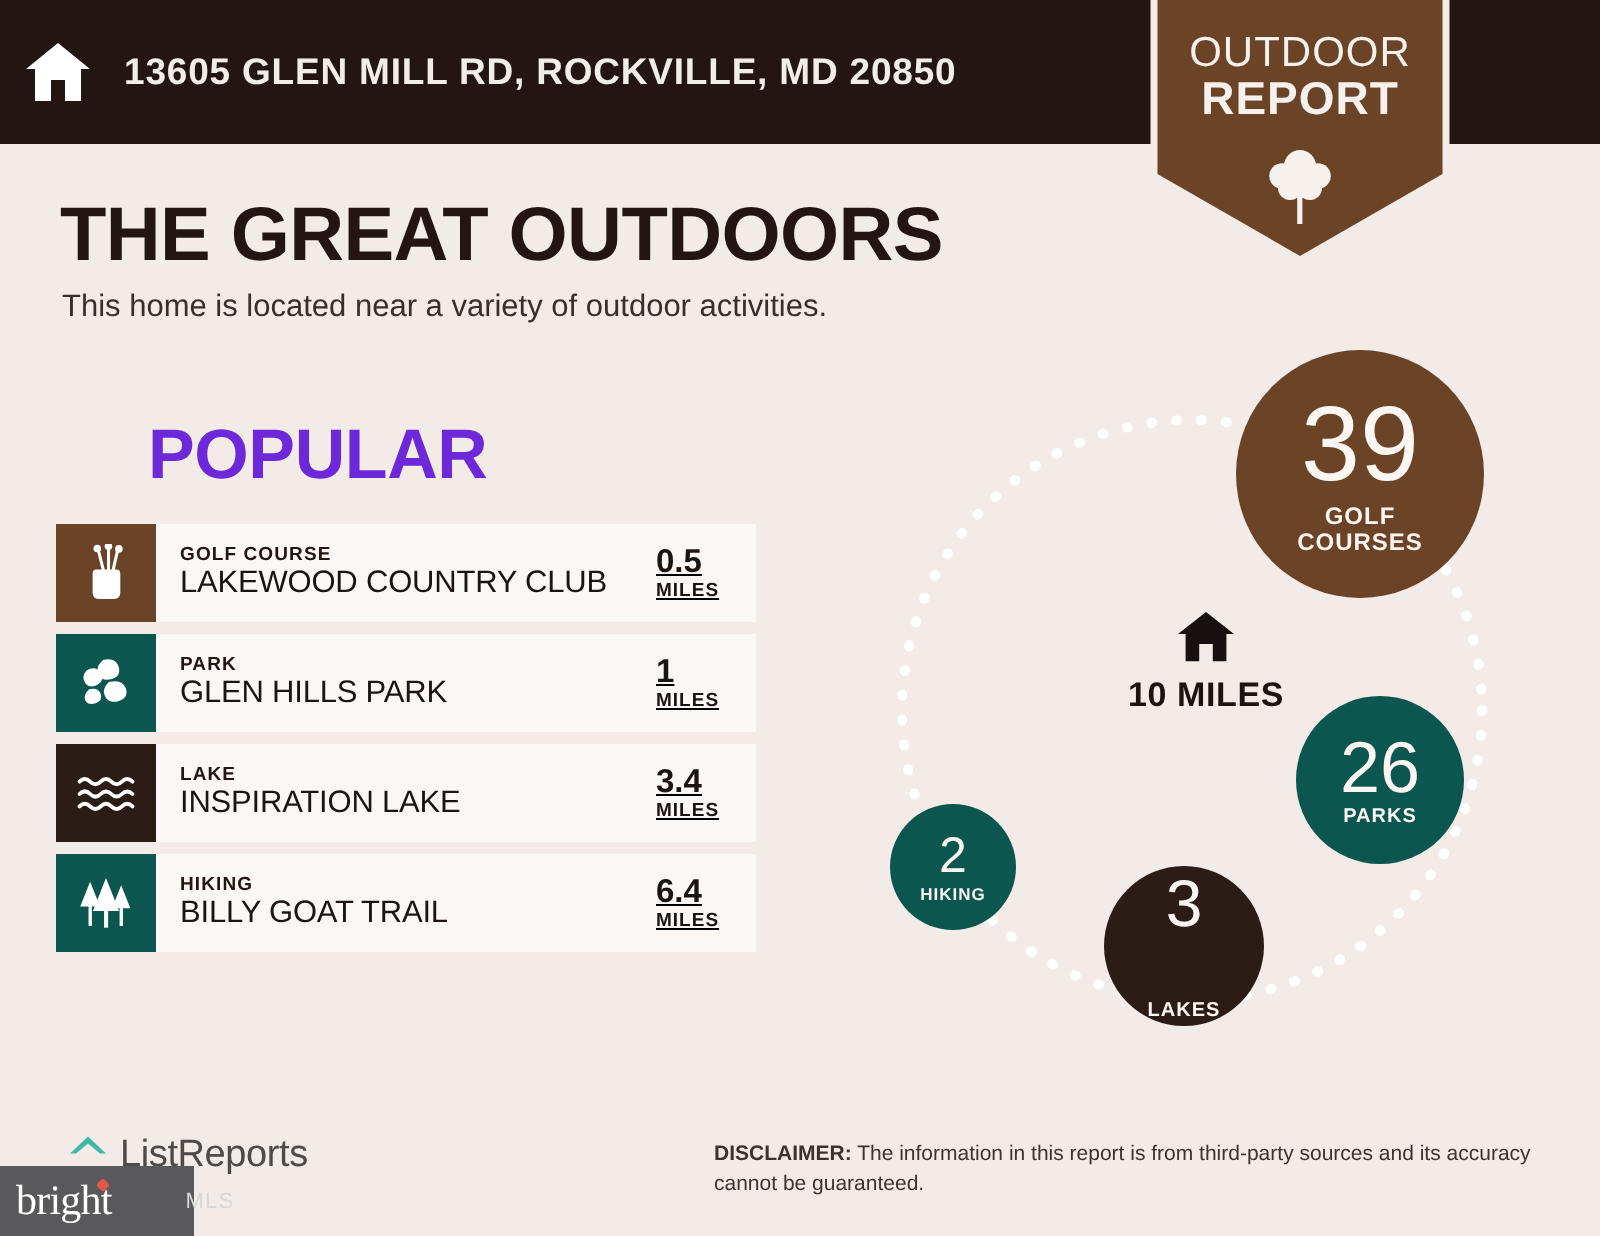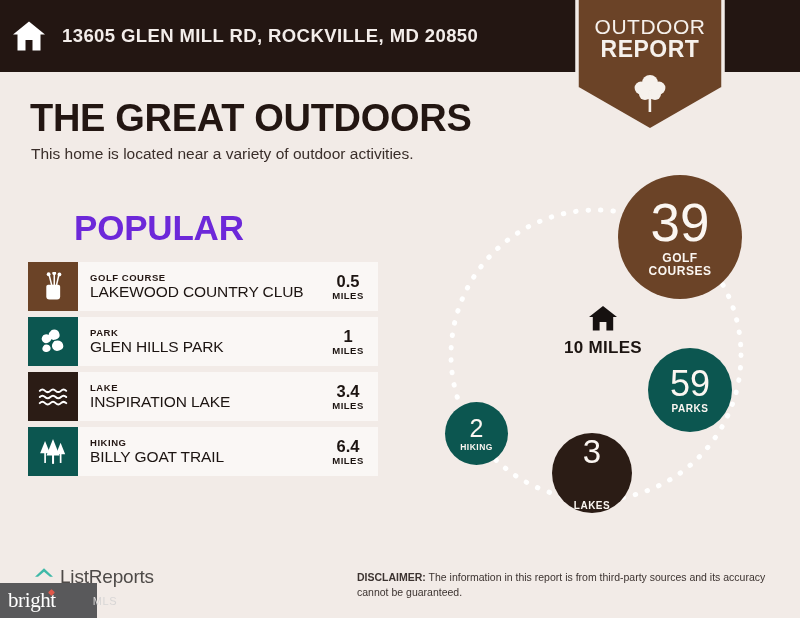--- a/index.html
+++ b/index.html
@@ -76,21 +76,21 @@
   }
   .row-texts{ line-height:1.02; }
   .row-cat{
     font-size:9.5px; font-weight:700; color:#231612; letter-spacing:0.55px;
     display:block; margin-bottom:2px;
   }
   .row-name{
     font-size:15.5px; font-weight:400; color:#1C1411; letter-spacing:-0.1px;
     display:block;
   }
-  .row-dist{ text-align:center; line-height:1.0; min-width:40px; }
+  .row-dist{ text-align:left; line-height:1.0; min-width:40px;text-decoration:underline; }
   .row-dist .num{ font-size:16.5px; font-weight:700; color:#1C1411; display:block; }
   .row-dist .unit{ font-size:9.5px; font-weight:700; color:#1C1411; letter-spacing:0.5px; display:block; margin-top:2px;}
 
   
   .bubbles{ position:absolute; left:400px; top:165px; width:400px; height:375px; }
   .bubbles svg.arc{ position:absolute; left:0; top:0; }
 
   .bubble{
     position:absolute; border-radius:50%;
     display:flex; flex-direction:column; align-items:center; justify-content:center;
@@ -303,21 +303,21 @@
 
   <div class="bubble b-golf">
     <span class="bnum">39</span>
     <span class="blab">
       <span>GOLF</span><br>
       <span>COURSES</span>
     </span>
   </div>
 
   <div class="bubble b-parks">
-    <span class="bnum">59</span>
+    <span class="bnum">26</span>
     <span class="blab">PARKS</span>
   </div>
 
   <div class="bubble b-lakes">
     <span class="bnum">3</span>
     <span class="blab">LAKES</span>
   </div>
 
   <div class="bubble b-hiking">
     <span class="bnum">2</span>

